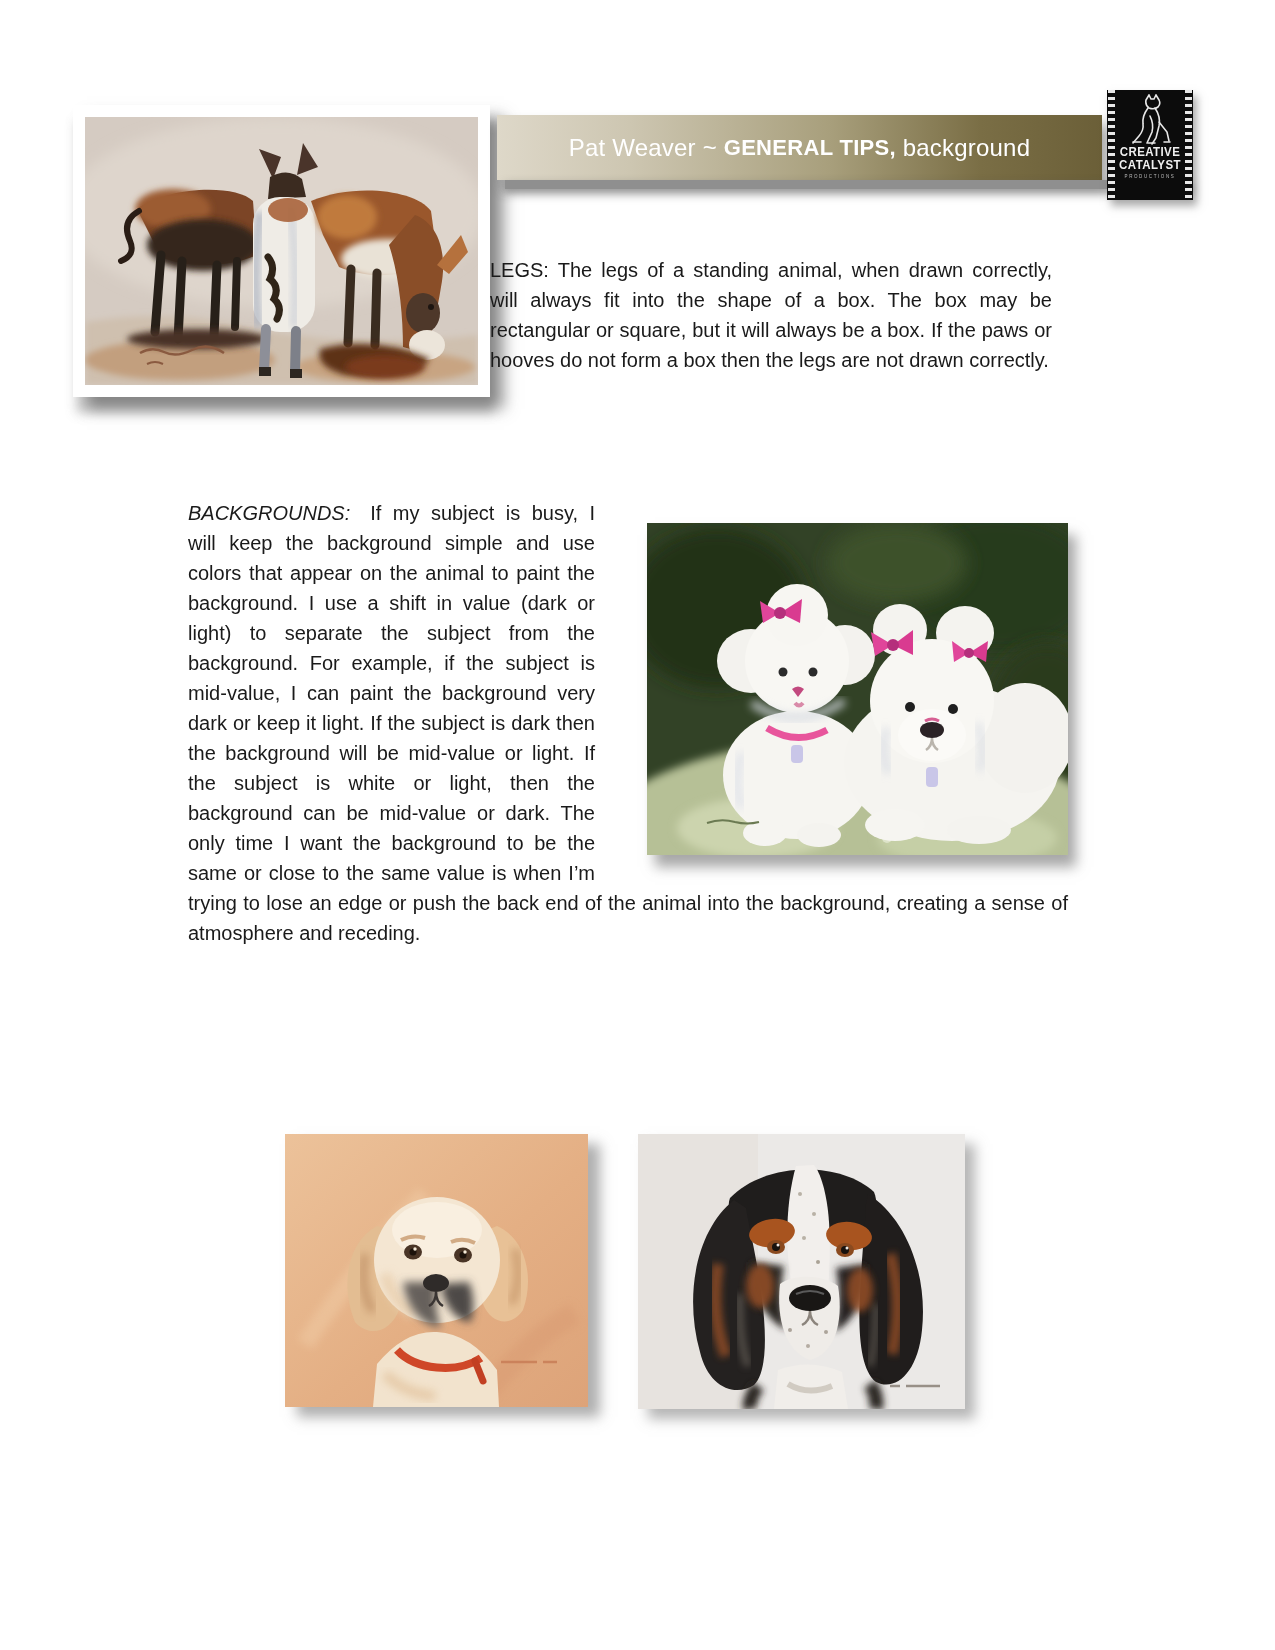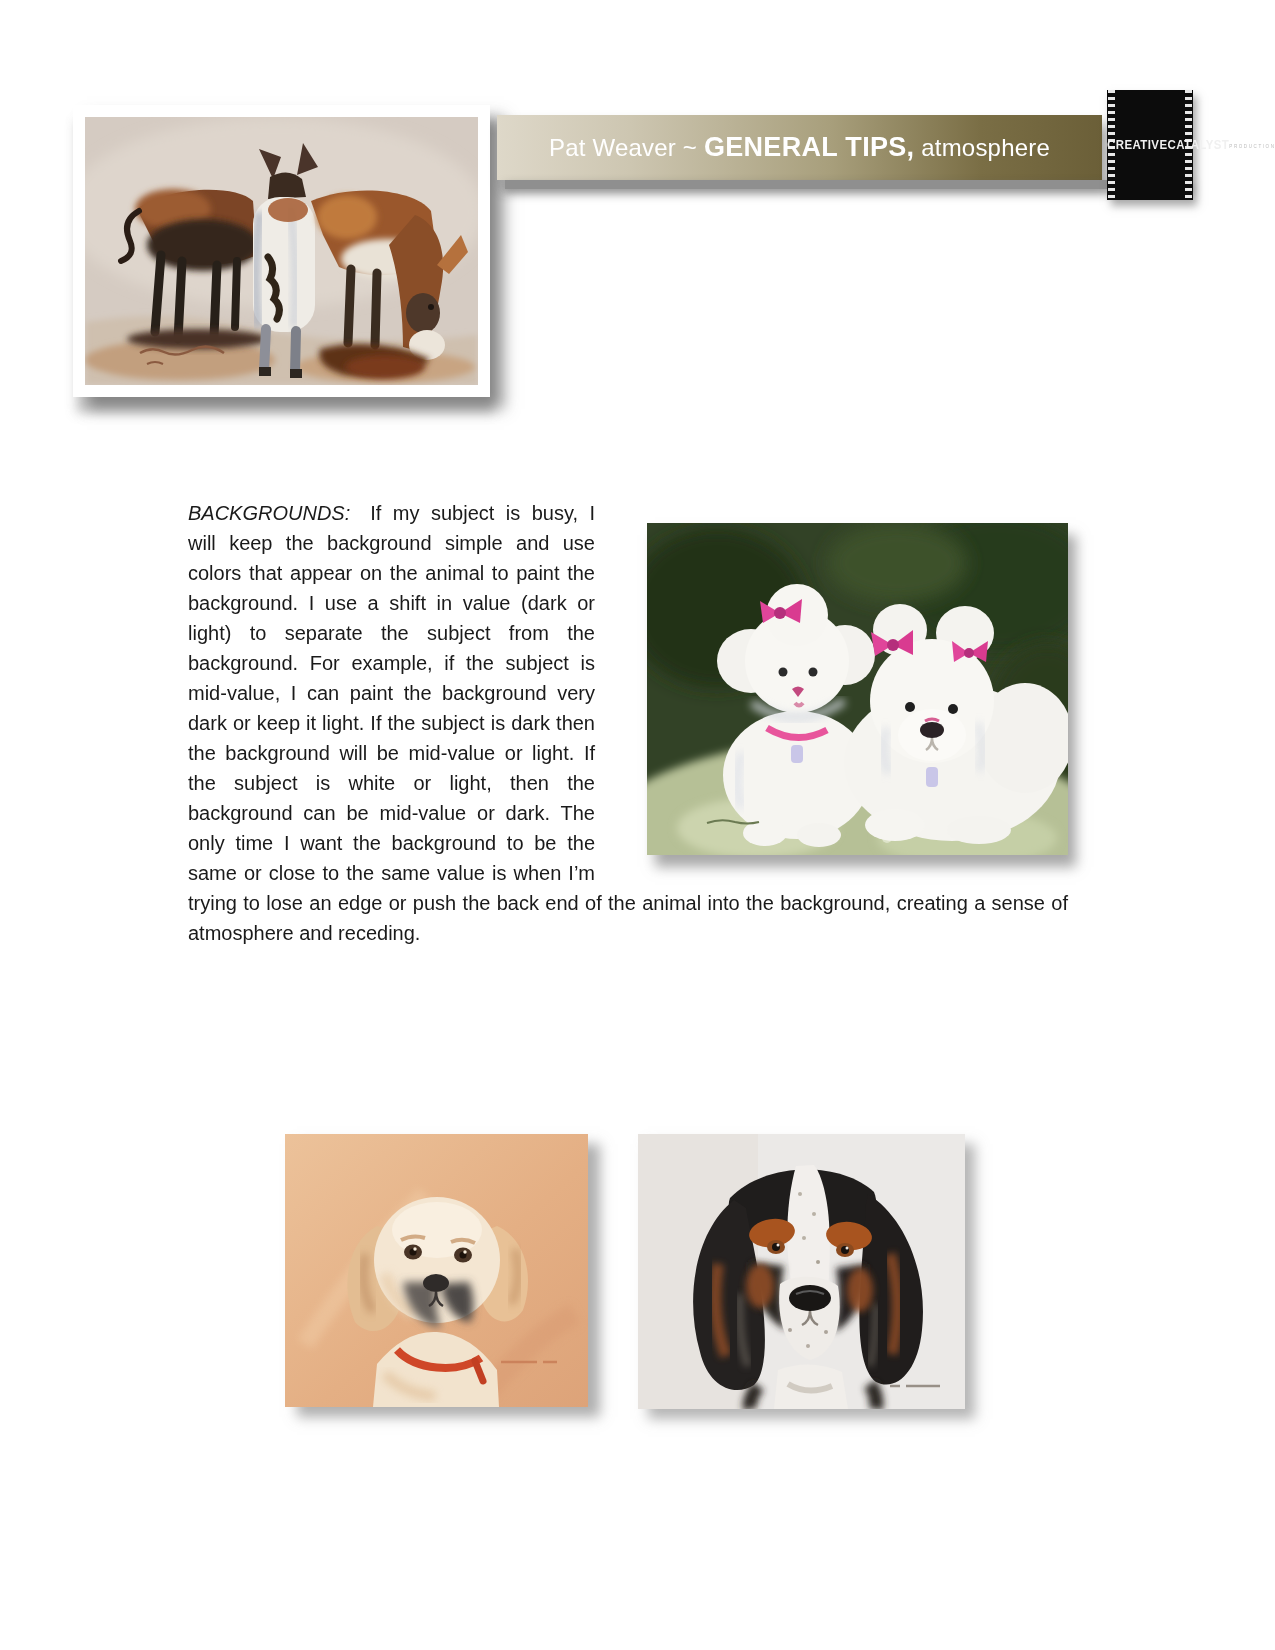--- a/index.html
+++ b/index.html
@@ -13,29 +13,29 @@
     background:#ffffff;padding:12px;
     box-shadow:14px 12px 14px rgba(70,70,70,.55), 3px 16px 10px rgba(120,120,120,.35);
   }
   #header-bar{
     position:absolute;left:497px;top:103px;width:605px;height:65px;
     background:linear-gradient(90deg,#ded8c9 0%,#cdc6b1 22%,#a89f7c 55%,#7a6e45 80%,#6b5f38 100%);
     display:flex;align-items:center;justify-content:center;
     box-shadow:6px 10px 12px rgba(50,50,50,.45);
   }
   #header-bar .txt{white-space:pre;color:#ffffff;font-size:24px;letter-spacing:.2px;}
-  #header-bar .bold{font-weight:bold;font-size:27px;letter-spacing:.3px;}
+  #header-bar .bold{font-weight:bold;font-size:22px;letter-spacing:.3px;}
   #header-underline{
     position:absolute;left:505px;top:168px;width:688px;height:9px;background:#8f8f8f;
     box-shadow:0 4px 8px rgba(90,90,90,.5);
   }
   
   #logo{
     position:absolute;left:1107px;top:78px;width:86px;height:110px;background:#0c0c0c;
-    display:flex;flex-direction:row;align-items:center;z-index:5;
+    display:flex;flex-direction:column;align-items:center;z-index:5;
     box-shadow:4px 6px 8px rgba(90,90,90,.5);
   }
   .sprocket{
     position:absolute;top:0;width:7px;height:110px;
     background:repeating-linear-gradient(to bottom,#e8e8e8 0 3px,#0c0c0c 3px 7px);
   }
   .sprocket.left{left:1px;} .sprocket.right{right:1px;}
   #logo .cat{margin-top:4px;}
   #logo .l1,#logo .l2{color:#f0f0f0;font-weight:bold;font-size:11.5px;letter-spacing:.4px;line-height:13px;
     font-family:"Liberation Sans",sans-serif;transform:scaleY(1.05);}
@@ -115,21 +115,21 @@
       <ellipse cx="300" cy="250" rx="40" ry="12" fill="#7a3b1c" filter="url(#b1)"></ellipse>
       <path d="M55,236 q12,-7 24,-1 t28,-2 t32,3" stroke="#8a5a40" stroke-width="2.5" fill="none"></path>
       <path d="M62,247 q8,-4 16,0" stroke="#8a5a40" stroke-width="2" fill="none"></path>
     </svg>
   </div>
 
   <div id="header-bar">
     <span class="txt">Pat Weaver </span>
       <span class="txt">~ </span>
       <span class="txt bold">GENERAL TIPS,</span>
-      <span class="txt"> atmosphere</span>
+      <span class="txt"> background</span>
   </div>
   <div id="header-underline"></div>
 
   <div id="logo">
     <div class="sprocket left"></div>
     <div class="sprocket right"></div>
     <svg class="cat" width="44" height="52" viewBox="0 0 44 52">
       <g stroke="#e8e8e8" stroke-width="1.6" fill="none" stroke-linecap="round">
         <path d="M18,6 l3,-5 l2,4 h3 l2,-4 l3,5 q2,4 -1,7 q-4,3 -9,1 q-4,-3 -3,-8 z"></path>
         <path d="M20,14 q-6,8 -5,16 q1,6 -4,12 l-6,7"></path>
@@ -137,20 +137,21 @@
         <path d="M22,22 q4,8 2,16 l-5,11"></path>
         <path d="M31,28 l8,10 l2,9"></path>
         <path d="M5,48 h8 M20,49 h7 M36,48 h6"></path>
       </g>
     </svg>
     <div class="l1">CREATIVE</div>
     <div class="l2">CATALYST</div>
     <div class="l3">PRODUCTIONS</div>
   </div>
 
+  <div class="para" id="legs-para">LEGS: The legs of a standing animal, when drawn correctly, will always fit into the shape of a box. The box may be rectangular or square, but it will always be a box. If the paws or hooves do not form a box then the legs are not drawn correctly.</div>
 
   <div class="para" id="backgrounds-block">
     <div id="maltese-float">
       <svg width="421" height="332" viewBox="0 0 421 332">
         <defs>
           <filter id="mb1" x="-30%" y="-30%" width="160%" height="160%">
               <feGaussianBlur stdDeviation="4"></feGaussianBlur>
             </filter>
           <filter id="mb2" x="-40%" y="-40%" width="180%" height="180%">
               <feGaussianBlur stdDeviation="9"></feGaussianBlur>

